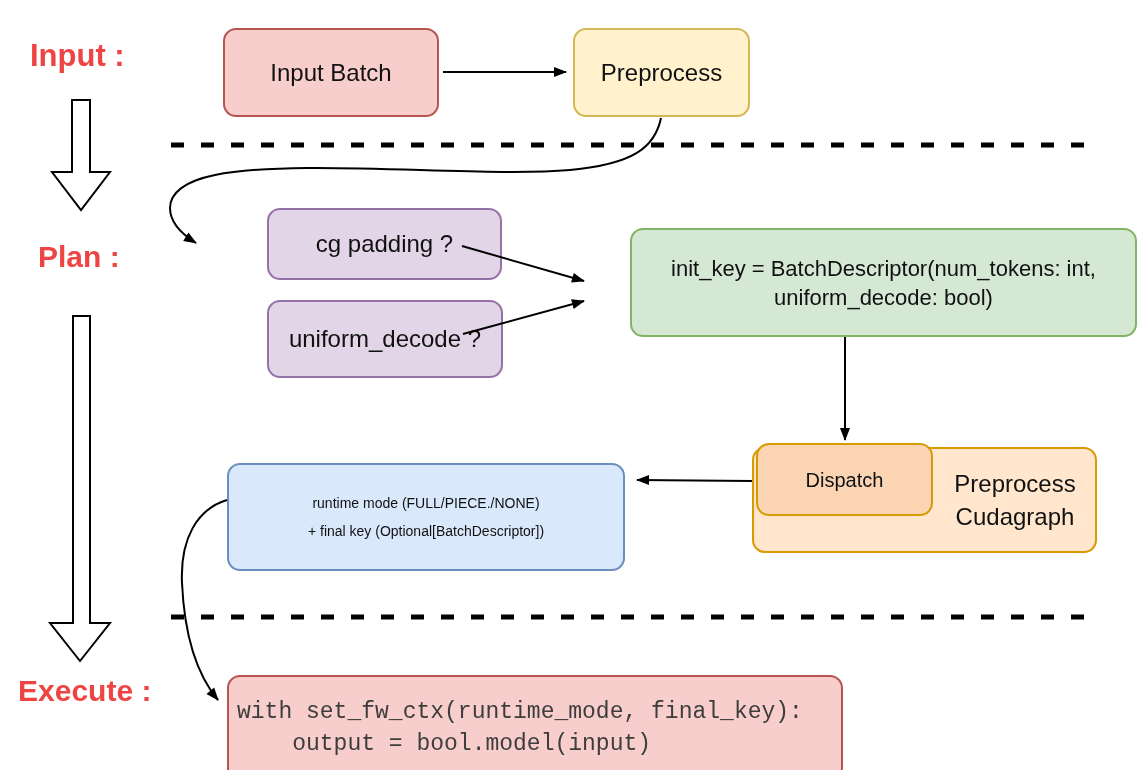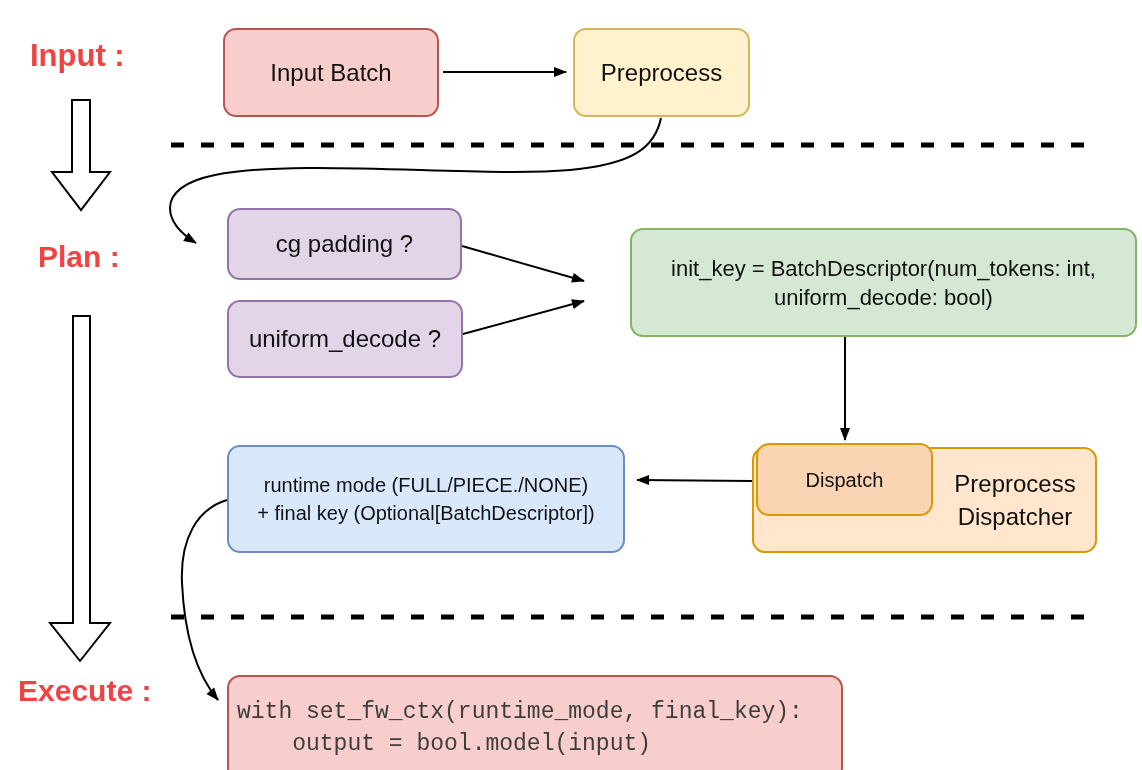--- a/index.html
+++ b/index.html
@@ -35,27 +35,27 @@
     display: flex;
     flex-direction: column;
     align-items: center;
     justify-content: center;
     text-align: center;
     font-size: 24px;
     line-height: 30px;
   }
   .node.pink   { background: var(--pink-fill);   border-color: var(--pink-stroke); }
   .node.yellow { background: var(--yellow-fill); border-color: var(--yellow-stroke); }
-  .node.purple { background: var(--purple-fill); border-color: var(--purple-stroke); }
+  .node.purple { background: var(--purple-fill); border-color: var(--purple-stroke); margin-left: 40px; }
   .node.green  { background: var(--green-fill);  border-color: var(--green-stroke); }
   .node.blue   { background: var(--blue-fill);   border-color: var(--blue-stroke); }
   .node.orange-outer { background: var(--orange-fill); border-color: var(--orange-stroke); }
   .node.orange-inner { background: var(--dispatch-fill); border-color: var(--orange-stroke); }
   .node.green  { font-size: 22px; line-height: 29px; margin-left: 40px; }
-  .node.blue   { font-size: 20px; line-height: 28px; }
+  .node.blue   { font-size: 14px; line-height: 28px; margin-top: 18px; }
   .node.orange-inner { font-size: 20px; }
   .cuda-label {
     position: absolute;
     z-index: 2;
     font-size: 24px;
     line-height: 33px;
     text-align: center;
   }
   .node.code-box {
     font-family: "Liberation Mono", monospace;
@@ -98,21 +98,21 @@
     <span>init_key = BatchDescriptor(num_tokens: int,</span>
     <span>uniform_decode: bool)</span>
   </div>
 
   <div class="node orange-outer" style="left:752px; top:447px; width:345px; height:106px;"></div>
   <div class="node orange-inner" style="left:756px; top:443px; width:177px; height:73px;">
     <span>Dispatch</span>
   </div>
   <div class="cuda-label" style="left:933px; top:467px; width:164px;">
     <div>Preprocess</div>
-    <div>Dispatcher</div>
+    <div>Cudagraph</div>
   </div>
 
   <div class="node blue" style="left:227px; top:445px; width:398px; height:108px;">
     <span>runtime mode (FULL/PIECE./NONE)</span>
     <span>+ final key (Optional[BatchDescriptor])</span>
   </div>
 
   <div class="node pink code-box" style="left:227px; top:642px; width:616px; height:106px;">
     <span class="pre">with set_fw_ctx(runtime_mode, final_key):</span>
     <span class="pre">    output = bool.model(input)</span>

